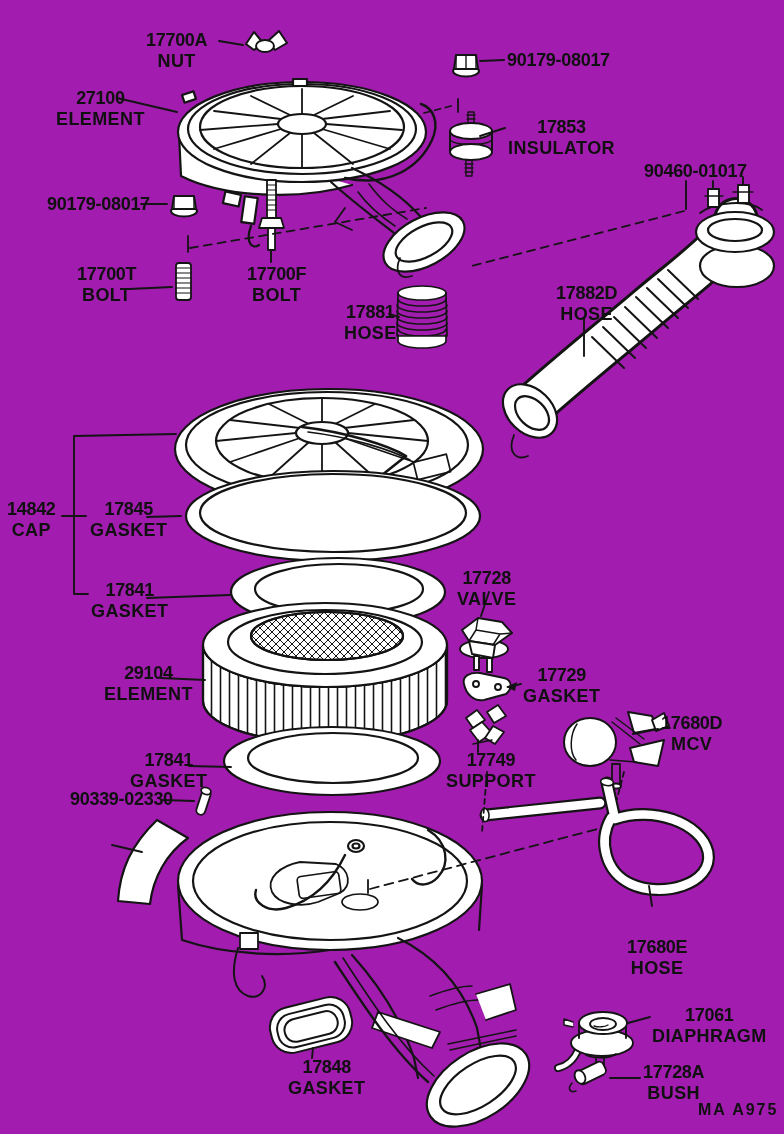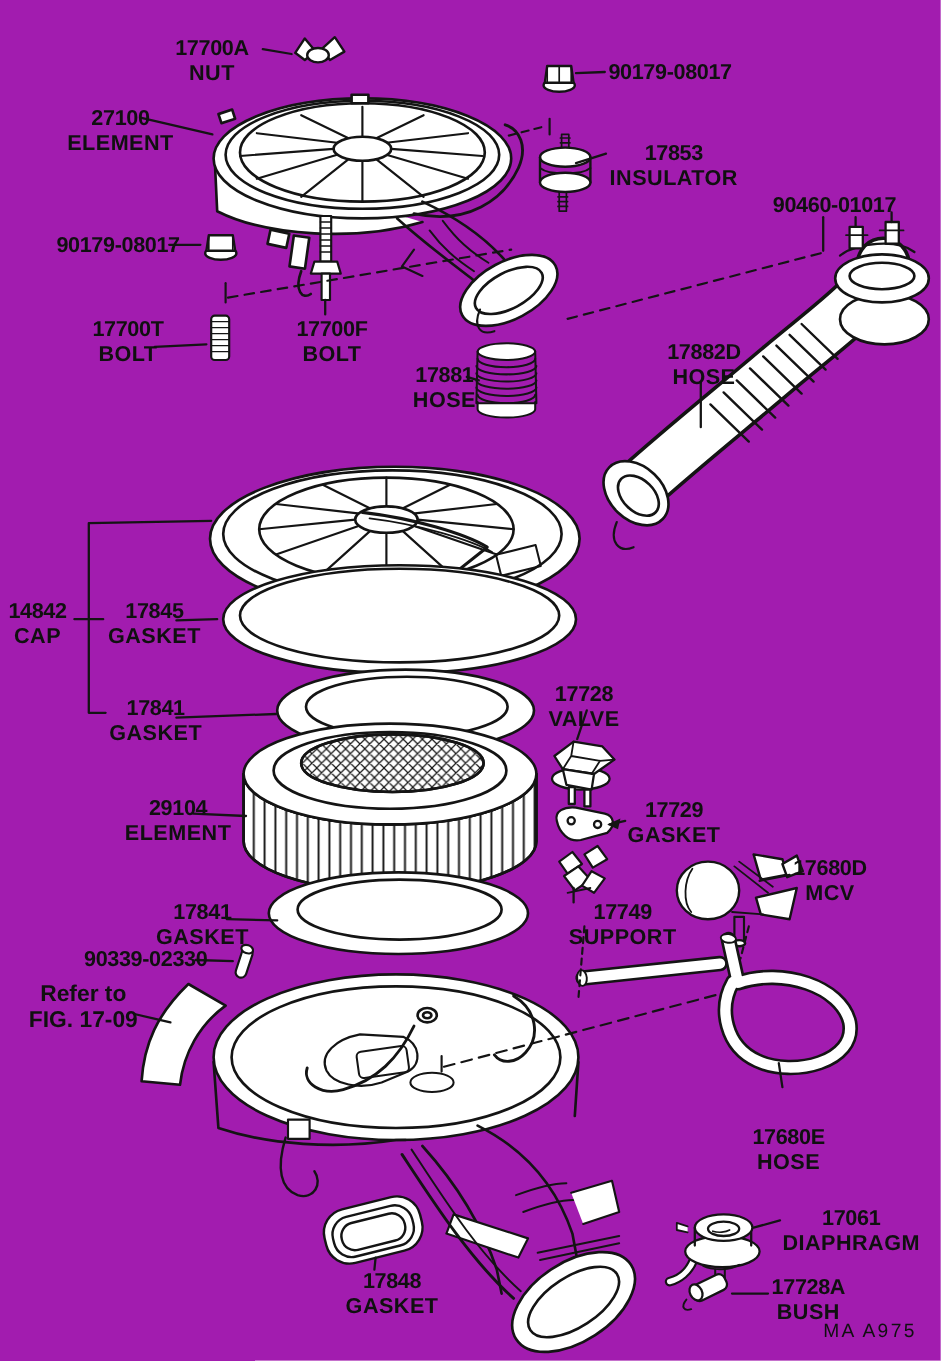--- a/index.html
+++ b/index.html
@@ -3,21 +3,21 @@
 <meta charset="utf-8">
 <style>
   html,body{margin:0;padding:0;background:#fff;}
   .stage{position:relative;width:784px;height:1134px;background:#a21caf;overflow:hidden;
          font-family:"Liberation Sans",sans-serif;color:#101010;text-align:center;}
   .art{position:absolute;left:0;top:0;}
   .part-label{position:absolute;white-space:nowrap;color:#101010;}
   .pn{font-weight:700;font-size:18px;line-height:1;letter-spacing:-0.3px;}
   .pd{font-weight:700;font-size:18px;line-height:1;margin-top:3px;letter-spacing:0.4px;}
   .note{position:absolute;font-weight:700;font-size:19px;line-height:1.15;letter-spacing:0px;}
-  .footer-code{position:absolute;font-weight:400;font-size:16px;letter-spacing:2px;}
+  .footer-code{position:absolute;font-weight:700;font-size:16px;letter-spacing:2px;margin-left:12px;}
 </style>
 </head>
 <body>
 
 <div class="stage">
 
 <svg class="art" width="784" height="1134" viewBox="0 0 784 1134" stroke="#141414" fill="none" stroke-width="2.2" stroke-linecap="round" stroke-linejoin="round">
 
   <defs>
     <pattern id="pleat" width="9" height="12" patternUnits="userSpaceOnUse">
@@ -394,21 +394,21 @@
   <div class="pd">ELEMENT</div>
 </div>
 <div class="part-label" style="left:523px;top:666px">
   <div class="pn">17729</div>
   <div class="pd">GASKET</div>
 </div>
 <div class="part-label" style="left:661px;top:714px">
   <div class="pn">17680D</div>
   <div class="pd">MCV</div>
 </div>
-<div class="part-label" style="left:474px;top:751px">
+<div class="part-label" style="left:446px;top:751px">
   <div class="pn">17749</div>
   <div class="pd">SUPPORT</div>
 </div>
 <div class="part-label" style="left:130px;top:751px">
   <div class="pn">17841</div>
   <div class="pd">GASKET</div>
 </div>
 <div class="part-label" style="left:70px;top:790px">
   <div class="pn">90339-02330</div>
 </div>
@@ -422,20 +422,16 @@
 </div>
 <div class="part-label" style="left:643px;top:1063px">
   <div class="pn">17728A</div>
   <div class="pd">BUSH</div>
 </div>
 <div class="part-label" style="left:288px;top:1058px">
   <div class="pn">17848</div>
   <div class="pd">GASKET</div>
 </div>
 
-<div class="note" style="left:24px;top:818px">
-  <div>Refer to</div>
-  <div>FIG. 17-09</div>
-</div>
 
 <div class="footer-code" style="left:686px;top:1101px">MA  A975</div>
 
 </div>
 
 </body></html>

